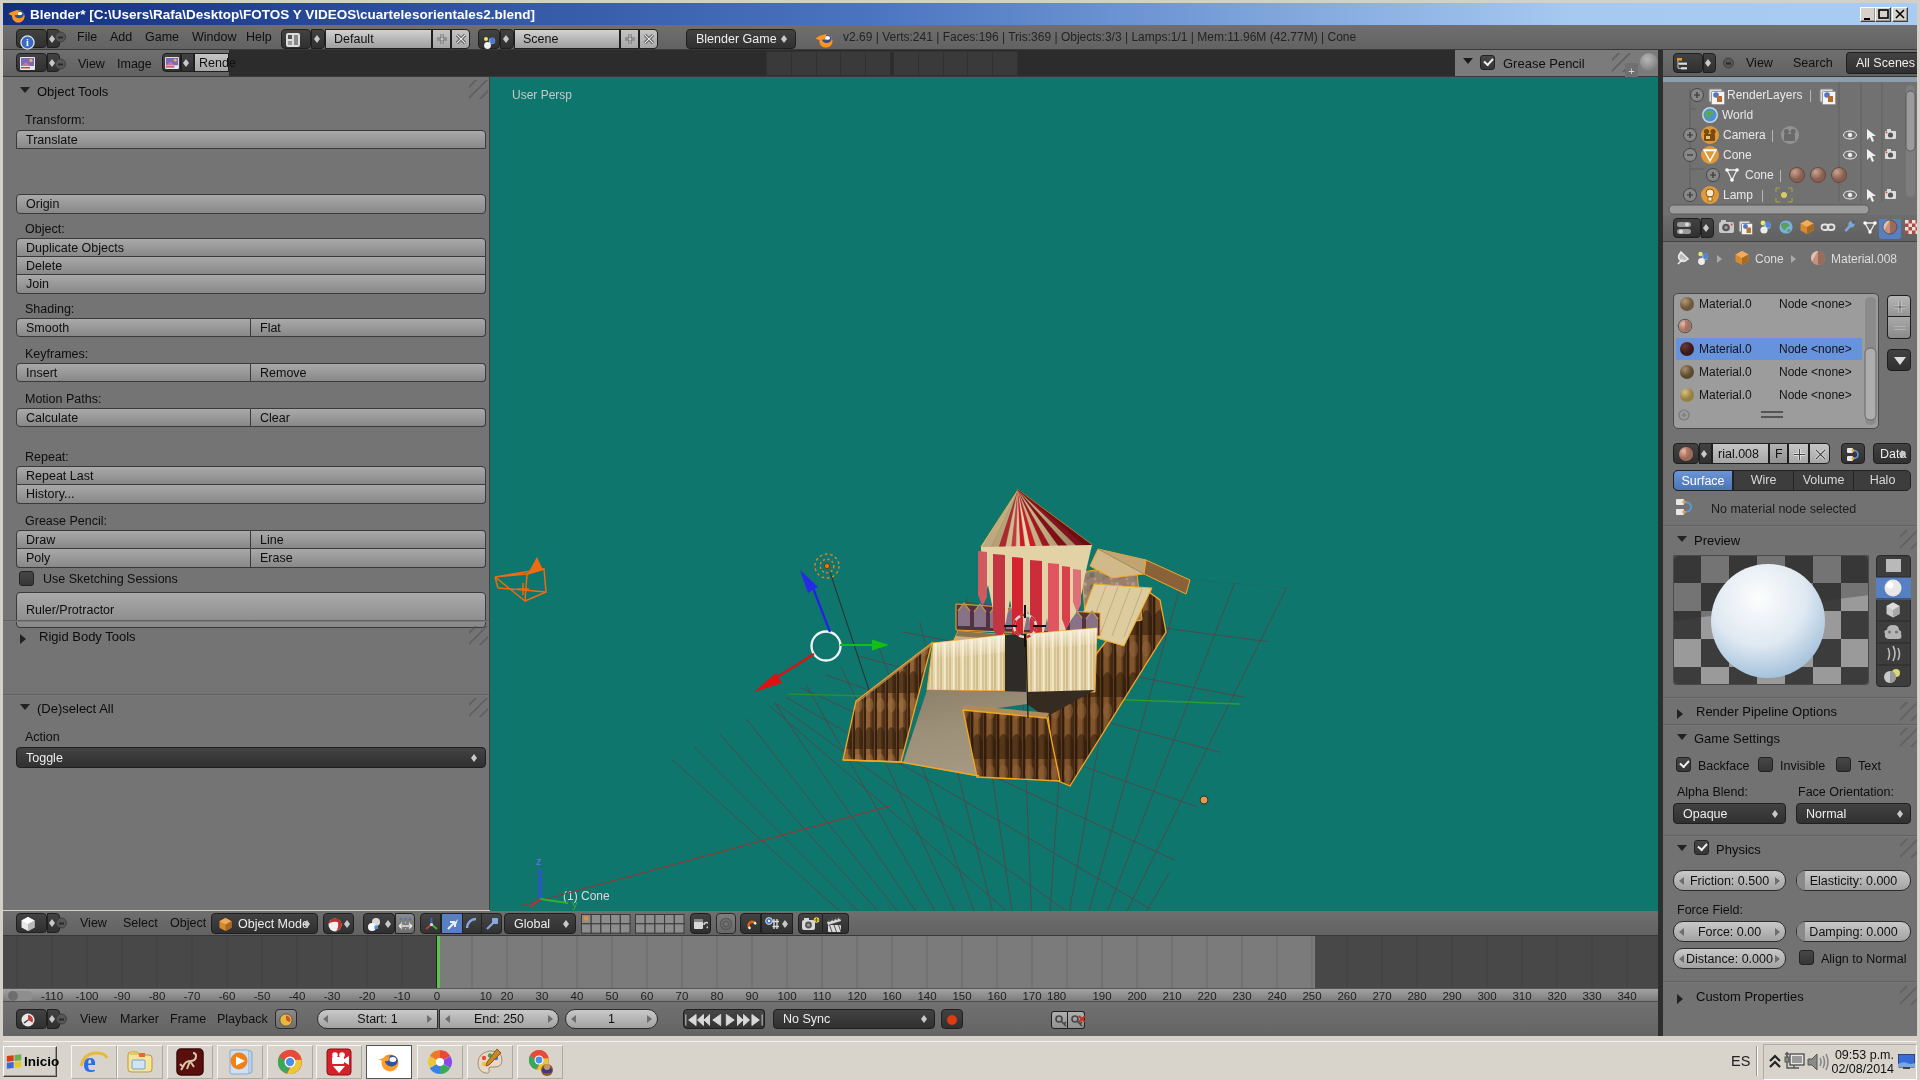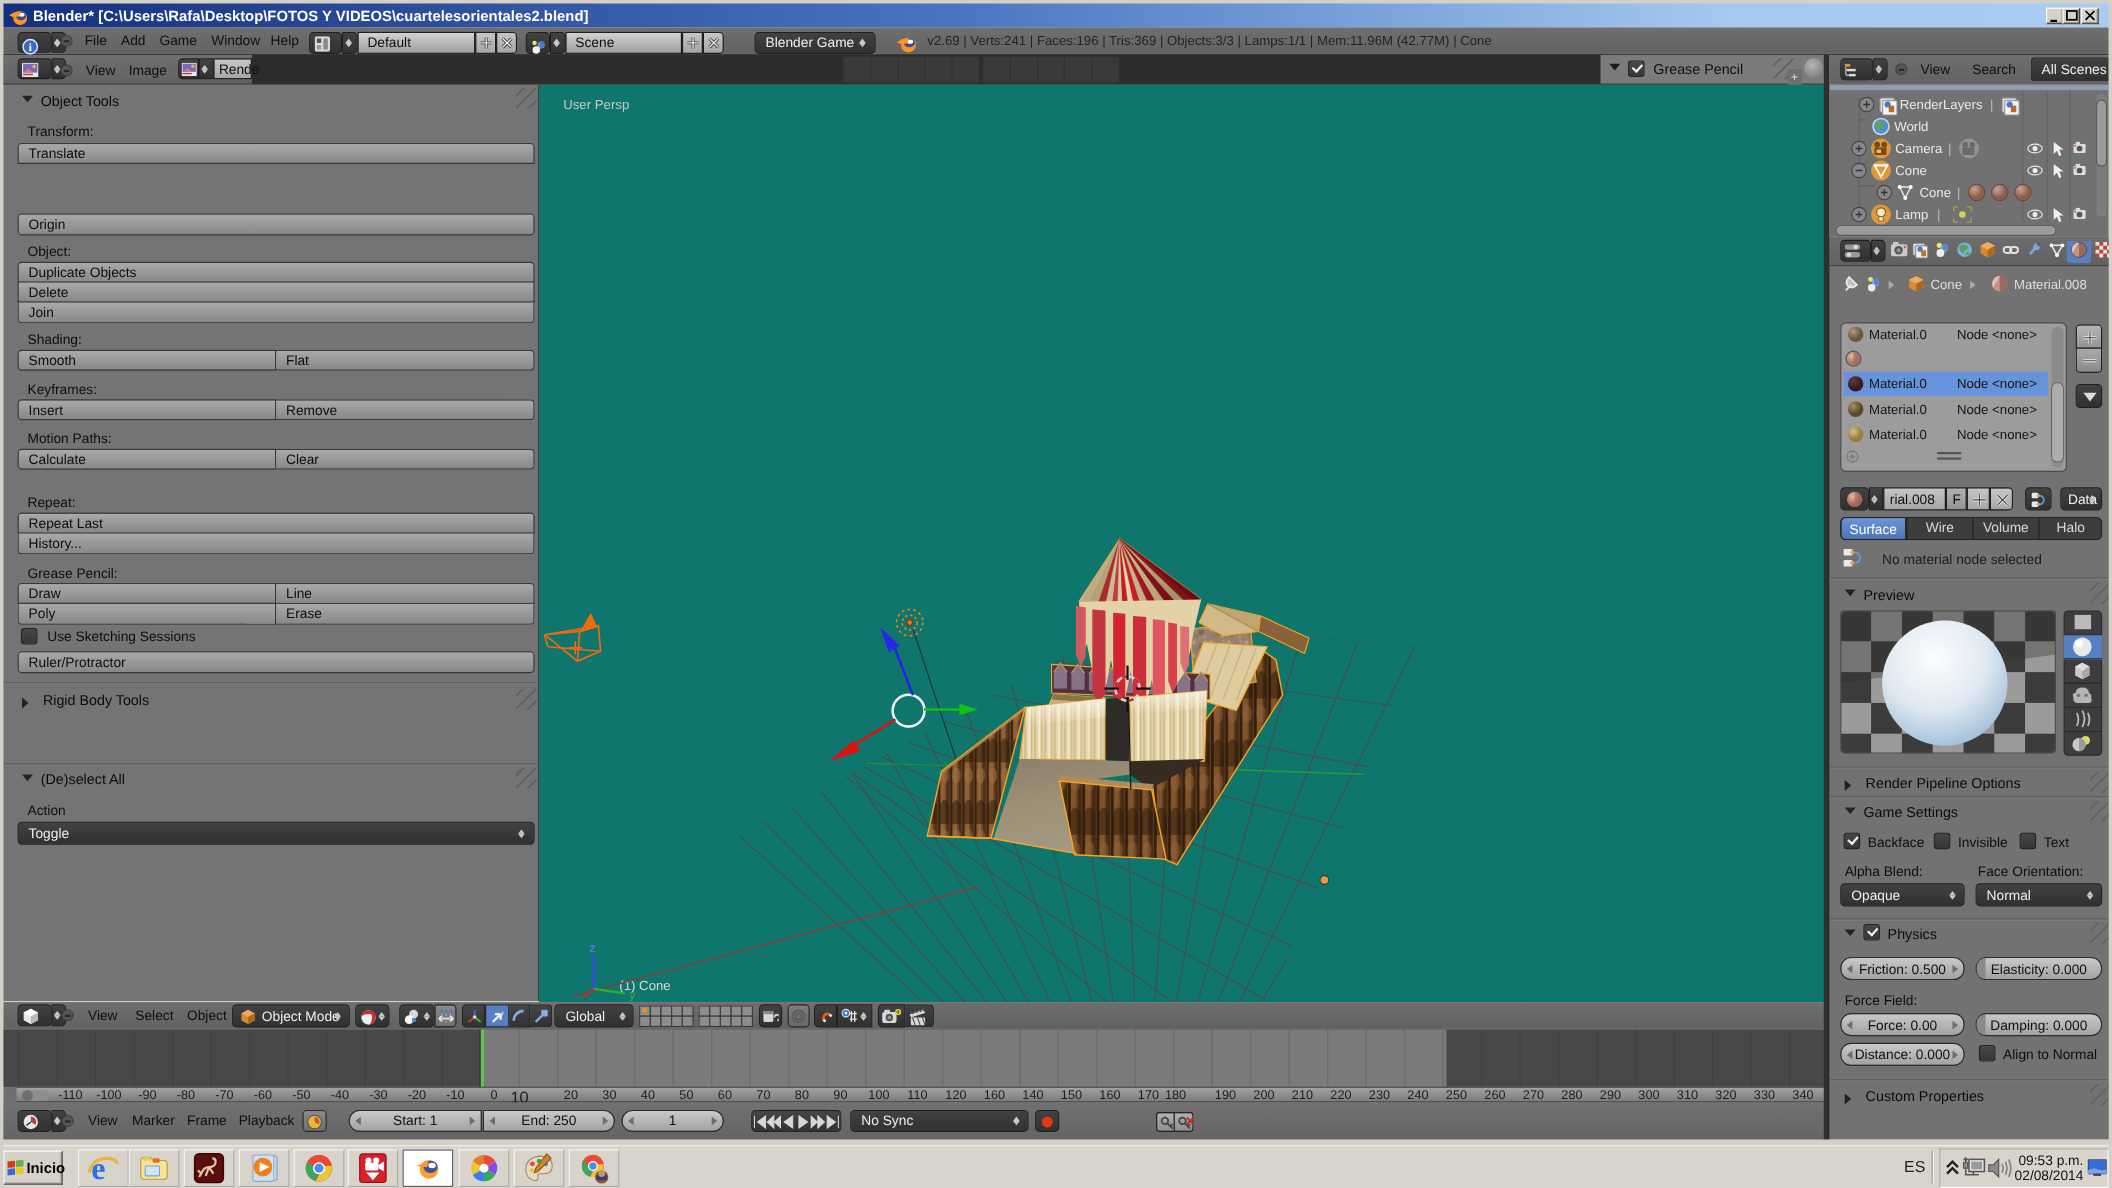--- a/index.html
+++ b/index.html
@@ -293,21 +293,21 @@
       <span>Line</span>
     </div>
   <div class="btn" style="left:13px;top:472px;width:235px;height:19px;border-radius:0 0 0 4px;border-top:none">
       <span>Poly</span>
     </div>
   <div class="btn" style="left:248px;top:472px;width:235px;height:19px;border-radius:0 0 4px 0;border-left:none;border-top:none">
       <span>Erase</span>
     </div>
   <div class="chk" style="left:16px;top:494px"></div>
   <div class="lbl" style="left:40px;top:495px">Use Sketching Sessions</div>
-  <div class="btn" style="left:13px;top:515px;width:470px;height:20px;border-radius:4px">
+  <div class="btn" style="left:13px;top:515px;width:470px;height:36px;border-radius:4px">
       <span>Ruler/Protractor</span>
     </div>
   <div class="sep" style="top:543px"></div>
   <div class="phdr" style="left:17px;top:552px"><span class="tri-r"></span>Rigid Body Tools</div>
   <div class="grip" style="top:549px;opacity:.55"></div>
   <div class="sep" style="top:617px"></div>
   <div class="phdr" style="left:17px;top:624px"><span class="tri-d"></span>(De)select All</div>
   <div class="grip" style="top:621px;opacity:.55"></div>
   <div class="lbl" style="left:22px;top:653px">Action</div>
   <div class="ddark" style="left:13px;top:670px;width:470px;height:21px">
@@ -735,36 +735,36 @@
       <line x1="1414" y1="0" x2="1414" y2="52" stroke="#404040" stroke-width="1"></line>
       <line x1="1449" y1="0" x2="1449" y2="52" stroke="#404040" stroke-width="1"></line>
       <line x1="1484" y1="0" x2="1484" y2="52" stroke="#404040" stroke-width="1"></line>
       <line x1="1519" y1="0" x2="1519" y2="52" stroke="#404040" stroke-width="1"></line>
       <line x1="1554" y1="0" x2="1554" y2="52" stroke="#404040" stroke-width="1"></line>
       <line x1="1589" y1="0" x2="1589" y2="52" stroke="#404040" stroke-width="1"></line>
       <line x1="1624" y1="0" x2="1624" y2="52" stroke="#404040" stroke-width="1"></line>
     </svg>
   <div style="position:absolute;left:433px;top:0;width:1px;height:52px;background:#222"></div>
   <div style="position:absolute;left:434px;top:0;width:3px;height:52px;background:#5fc14f"></div>
-  <div style="position:absolute;left:12px;top:52px;width:1658px;height:14px;background:linear-gradient(#a2a2a2,#7c7c7c);border-top:1px solid #555;border-bottom:1px solid #4e4e4e" id="tlnums">
+  <div style="position:absolute;left:0;top:52px;width:1658px;height:14px;background:linear-gradient(#a2a2a2,#7c7c7c);border-top:1px solid #555;border-bottom:1px solid #4e4e4e" id="tlnums">
     <div style="position:absolute;left:4px;top:2px;width:26px;height:10px;border-radius:5px;background:#8e8e8e"></div>
     <div style="position:absolute;left:5px;top:2px;width:10px;height:10px;border-radius:50%;background:#6e6e6e"></div>
   <span style="position:absolute;left:29px;top:1px;width:40px;text-align:center;font-size:11.5px;color:#1e1e1e">-110</span>
       <span style="position:absolute;left:64px;top:1px;width:40px;text-align:center;font-size:11.5px;color:#1e1e1e">-100</span>
       <span style="position:absolute;left:99px;top:1px;width:40px;text-align:center;font-size:11.5px;color:#1e1e1e">-90</span>
       <span style="position:absolute;left:134px;top:1px;width:40px;text-align:center;font-size:11.5px;color:#1e1e1e">-80</span>
       <span style="position:absolute;left:169px;top:1px;width:40px;text-align:center;font-size:11.5px;color:#1e1e1e">-70</span>
       <span style="position:absolute;left:204px;top:1px;width:40px;text-align:center;font-size:11.5px;color:#1e1e1e">-60</span>
       <span style="position:absolute;left:239px;top:1px;width:40px;text-align:center;font-size:11.5px;color:#1e1e1e">-50</span>
       <span style="position:absolute;left:274px;top:1px;width:40px;text-align:center;font-size:11.5px;color:#1e1e1e">-40</span>
       <span style="position:absolute;left:309px;top:1px;width:40px;text-align:center;font-size:11.5px;color:#1e1e1e">-30</span>
       <span style="position:absolute;left:344px;top:1px;width:40px;text-align:center;font-size:11.5px;color:#1e1e1e">-20</span>
       <span style="position:absolute;left:379px;top:1px;width:40px;text-align:center;font-size:11.5px;color:#1e1e1e">-10</span>
       <span style="position:absolute;left:414px;top:1px;width:40px;text-align:center;font-size:11.5px;color:#1e1e1e">0</span>
-      <span style="position:absolute;left:449px;top:1px;width:40px;text-align:left;font-size:15px;color:#1e1e1e">10</span>
+      <span style="position:absolute;left:449px;top:1px;width:40px;text-align:right;font-size:11px;color:#1e1e1e">10</span>
       <span style="position:absolute;left:484px;top:1px;width:40px;text-align:center;font-size:11.5px;color:#1e1e1e">20</span>
       <span style="position:absolute;left:519px;top:1px;width:40px;text-align:center;font-size:11.5px;color:#1e1e1e">30</span>
       <span style="position:absolute;left:554px;top:1px;width:40px;text-align:center;font-size:11.5px;color:#1e1e1e">40</span>
       <span style="position:absolute;left:589px;top:1px;width:40px;text-align:center;font-size:11.5px;color:#1e1e1e">50</span>
       <span style="position:absolute;left:624px;top:1px;width:40px;text-align:center;font-size:11.5px;color:#1e1e1e">60</span>
       <span style="position:absolute;left:659px;top:1px;width:40px;text-align:center;font-size:11.5px;color:#1e1e1e">70</span>
       <span style="position:absolute;left:694px;top:1px;width:40px;text-align:center;font-size:11.5px;color:#1e1e1e">80</span>
       <span style="position:absolute;left:729px;top:1px;width:40px;text-align:center;font-size:11.5px;color:#1e1e1e">90</span>
       <span style="position:absolute;left:764px;top:1px;width:40px;text-align:center;font-size:11.5px;color:#1e1e1e">100</span>
       <span style="position:absolute;left:799px;top:1px;width:40px;text-align:center;font-size:11.5px;color:#1e1e1e">110</span>

